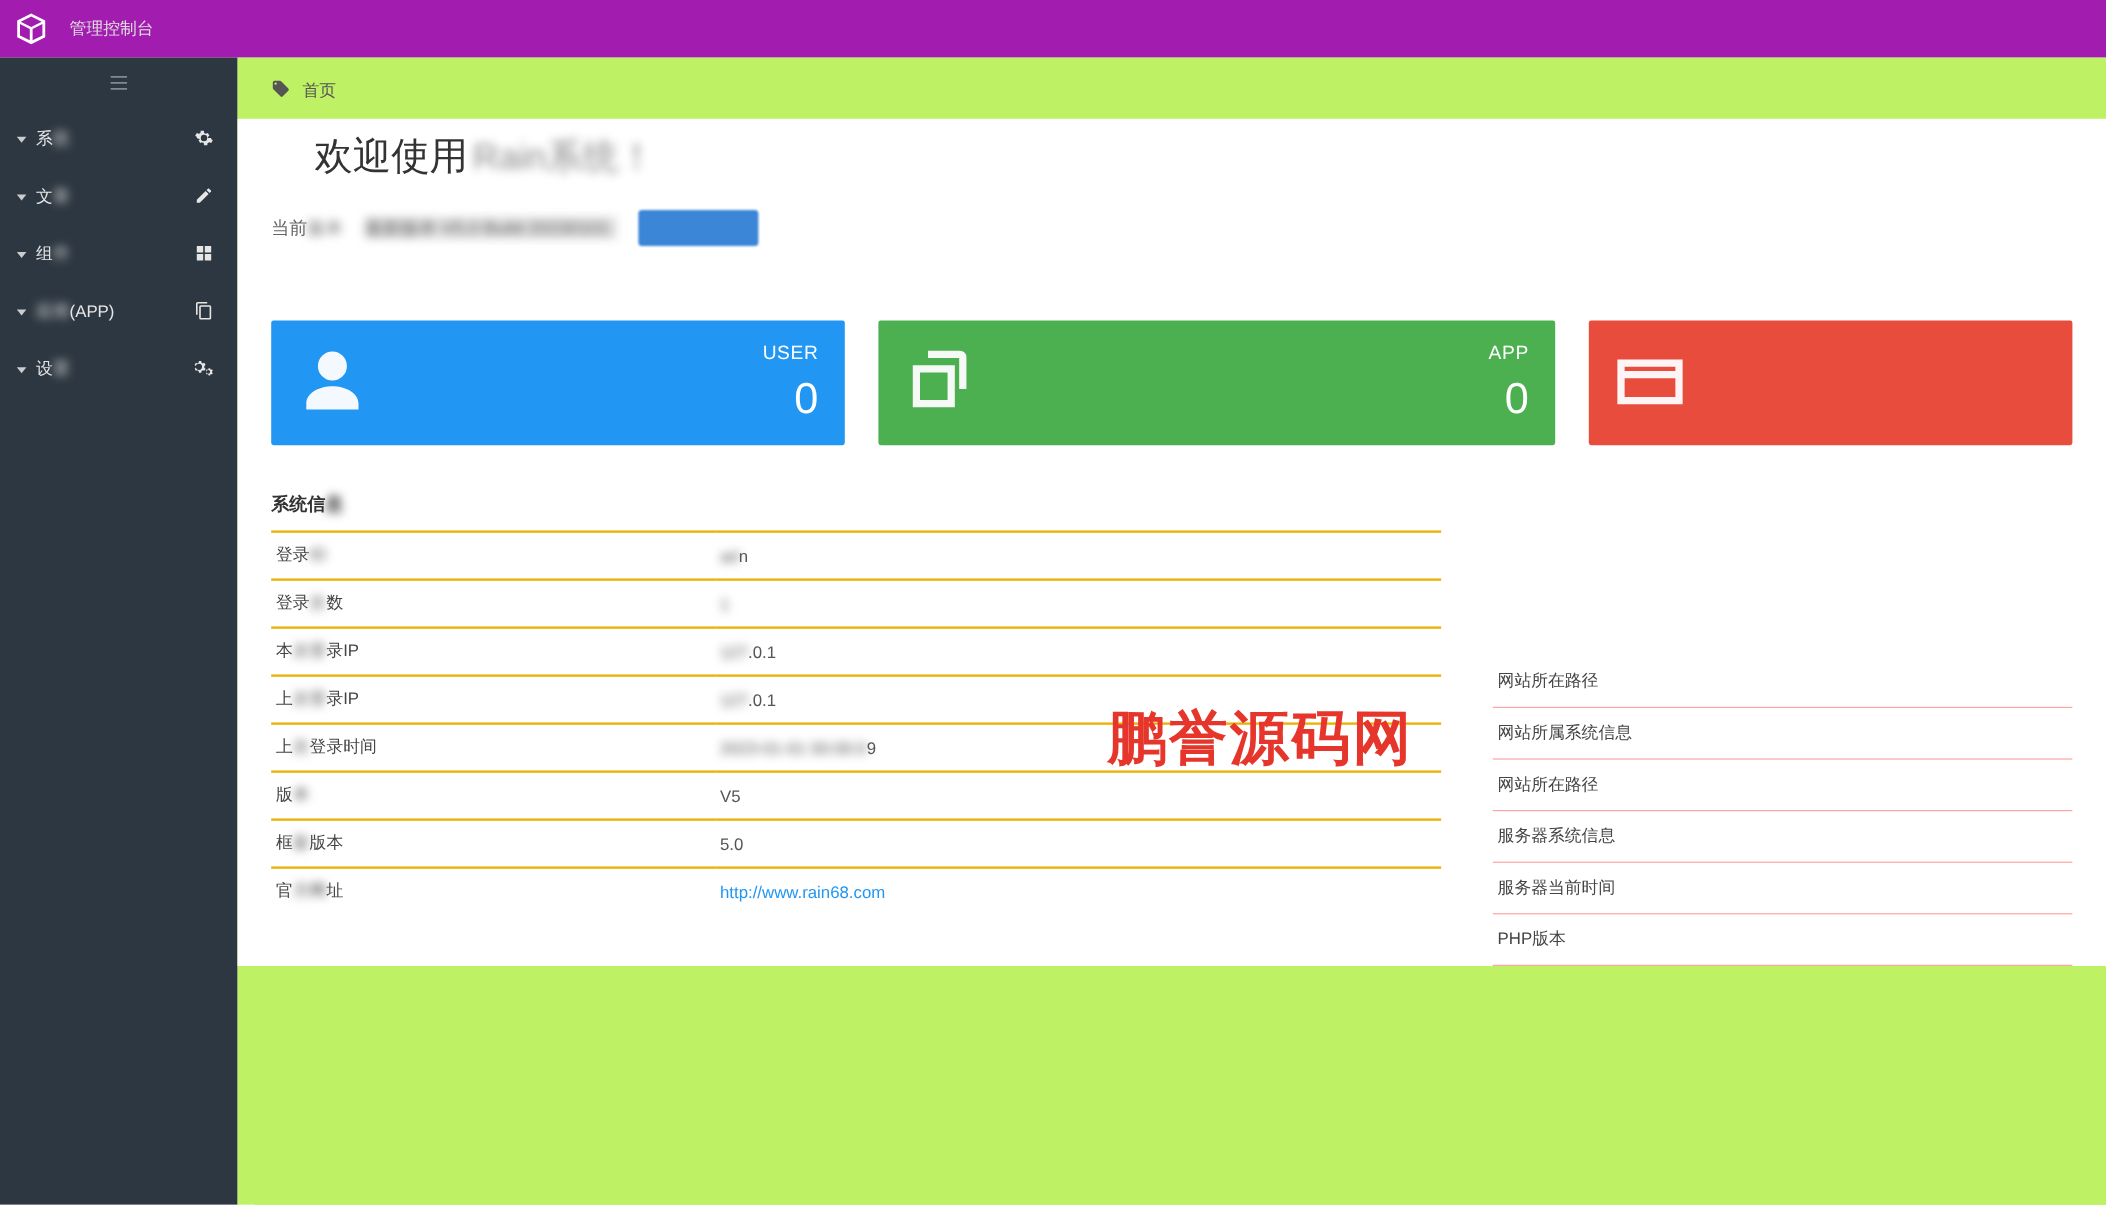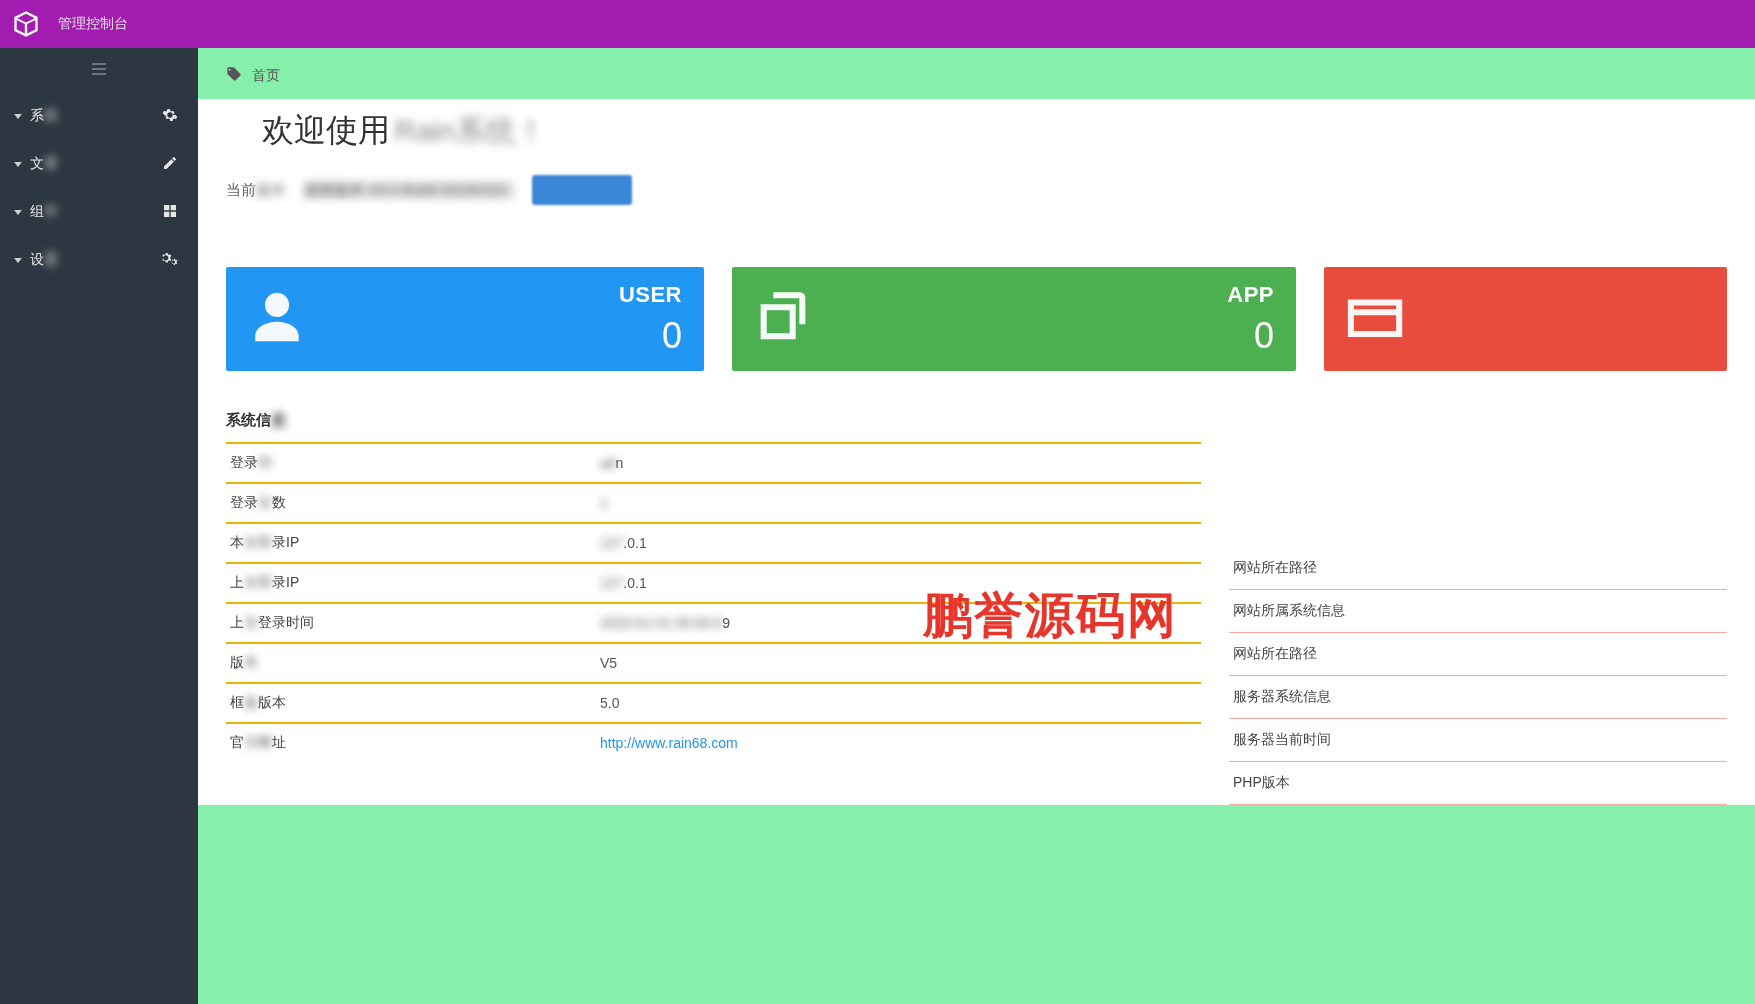--- a/index.html
+++ b/index.html
@@ -7,37 +7,37 @@
 .header { background: #a21caf; height: 48px; display: flex; align-items: center; padding: 0 12px; color: #fff; }
 .logo-icon { width: 28px; height: 28px; margin-right: 18px; }
 .header-title { font-size: 14px; color: #e0e0e0; }
 .layout { display: flex; }
 .sidebar { width: 198px; background: #2d3741; min-height: calc(1004px - 48px); color: #adb5bd; }
 .sidebar-hamburger { text-align: center; padding: 14px 0; color: #808a94; font-size: 14px; }
 .nav-item { display: flex; align-items: center; justify-content: space-between; height: 48px; padding: 0 20px 0 14px; font-size: 14px; cursor: pointer; color: #e6e6e6; }
 .nav-left { display: flex; align-items: center; gap: 8px; }
 .caret { width: 0; height: 0; border-left: 4px solid transparent; border-right: 4px solid transparent; border-top: 5px solid #ccc; }
 .blur-txt { filter: blur(4px); display: inline-block; }
-.main { flex: 1; background: #86efac; min-height: calc(1004px - 48px); position: relative; }
+.main { flex: 1; background: #bef264; min-height: calc(1004px - 48px); position: relative; }
 .crumb-bar { padding: 18px 28px 14px; display: flex; align-items: center; gap: 10px; color: #555; font-size: 14px; }
 .content-wrap { padding: 10px 28px 0; background: #fff; }
 .welcome-title { font-size: 32px; color: #333; font-weight: 400; display: flex; align-items: center; gap: 4px; margin-left: 36px; }
 .welcome-title .blur-txt { color: #888; font-size: 30px; }
 .welcome-sub { margin-top: 22px; font-size: 15px; color: #666; display: flex; align-items: center; gap: 18px; }
 .blue-badge { width: 100px; height: 30px; background: #3b86d6; border-radius: 3px; filter: blur(1px); }
 .cards-row { margin-top: 62px; display: flex; gap: 28px; }
 .stat-card { height: 104px; border-radius: 2px; color: #fff; display: flex; align-items: center; justify-content: space-between; padding: 0 22px; }
 .card-blue { background: #2196f3; width: 478px; }
 .card-green { background: #4caf50; width: 564px; }
 .card-red { background: #e84c3d; width: 200px; flex: 1; min-width: 180px; }
 .card-icon svg { width: 58px; height: 58px; fill: #fff; opacity: 0.95; }
 .card-right { text-align: right; }
-.card-label { font-size: 22px; font-weight: 700; letter-spacing: 0.5px; }
+.card-label { font-size: 16px; font-weight: 400; letter-spacing: 0.5px; }
 .card-value { font-size: 36px; font-weight: 300; line-height: 1.1; margin-top: 8px; }
-.panels-row { margin-top: 36px; display: flex; gap: 28px; }
+.panels-row { margin-top: 36px; display: flex; gap: 43px; }
 .info-panel { background: #fff; }
 .panel-left { width: 975px; }
 .panel-right { flex: 1; padding-top: 140px; }
 .panel-title { font-size: 15px; font-weight: 600; color: #333; padding: 4px 0 8px; }
 .info-table { width: 100%; border-collapse: collapse; margin-top: 4px; }
 .info-table tr { border-top: 2px solid #eab308; }
 .info-table td { padding: 10px 4px; font-size: 14px; color: #555; }
 .info-table td:first-child { width: 370px; color: #444; }
 .right-list { }
 .right-item { padding: 12px 4px; font-size: 14px; color: #444; border-bottom: 1px solid #fca5a5; }
@@ -87,20 +87,29 @@
     <div class="nav-item">
       <span class="nav-left">
         <span class="caret"></span>
         <span><span>组</span><span class="blur-txt">件</span></span>
       </span>
       <span><svg width="16" height="16" viewBox="0 0 24 24">
             <path fill="#e6e6e6" d="M3 3h8v8H3V3zm10 0h8v8h-8V3zM3 13h8v8H3v-8zm10 0h8v8h-8v-8z"></path>
           </svg></span>
     </div>
 
+    <div class="nav-item">
+      <span class="nav-left">
+        <span class="caret"></span>
+        <span><span class="blur-txt">应用</span><span>(APP)</span></span>
+      </span>
+      <span><svg width="16" height="16" viewBox="0 0 24 24">
+            <path fill="#e6e6e6" d="M16 1H4a2 2 0 0 0-2 2v14h2V3h12V1zm3 4H8a2 2 0 0 0-2 2v14a2 2 0 0 0 2 2h11a2 2 0 0 0 2-2V7a2 2 0 0 0-2-2zm0 16H8V7h11v14z"></path>
+          </svg></span>
+    </div>
 
     <div class="nav-item">
       <span class="nav-left">
         <span class="caret"></span>
         <span><span>设</span><span class="blur-txt">置</span></span>
       </span>
       <span><svg width="18" height="16" viewBox="0 0 28 24">
             <path fill="#e6e6e6" d="M9 6a4 4 0 1 0 0 8 4 4 0 0 0 0-8zm7 4c0 .4 0 .8-.1 1.2l1.7 1.3-1.6 2.7-2-0.8a6 6 0 0 1-1.6 1l-.3 2.1H8.9l-.3-2.1a6 6 0 0 1-1.6-1l-2 .8-1.6-2.7 1.7-1.3C5 10.8 5 10.4 5 10s0-.8.1-1.2L3.4 7.5 5 4.8l2 .8a6 6 0 0 1 1.6-1L8.9 2.5h3.2l.3 2.1a6 6 0 0 1 1.6 1l2-.8 1.6 2.7-1.7 1.3c.1.4.1.8.1 1.2zm5 4a2.5 2.5 0 1 0 0 5 2.5 2.5 0 0 0 0-5zm5 2.5c0 .3 0 .5-.1.8l1.1.8-1 1.7-1.3-.5c-.3.3-.7.5-1 .6l-.2 1.3h-2l-.2-1.3c-.4-.1-.7-.3-1-.6l-1.3.5-1-1.7 1.1-.8c-.1-.3-.1-.5-.1-.8s0-.5.1-.8l-1.1-.8 1-1.7 1.3.5c.3-.3.7-.5 1-.6l.2-1.3h2l.2 1.3c.4.1.7.3 1 .6l1.3-.5 1 1.7-1.1.8c.1.3.1.5.1.8z"></path>
           </svg></span>
     </div>

